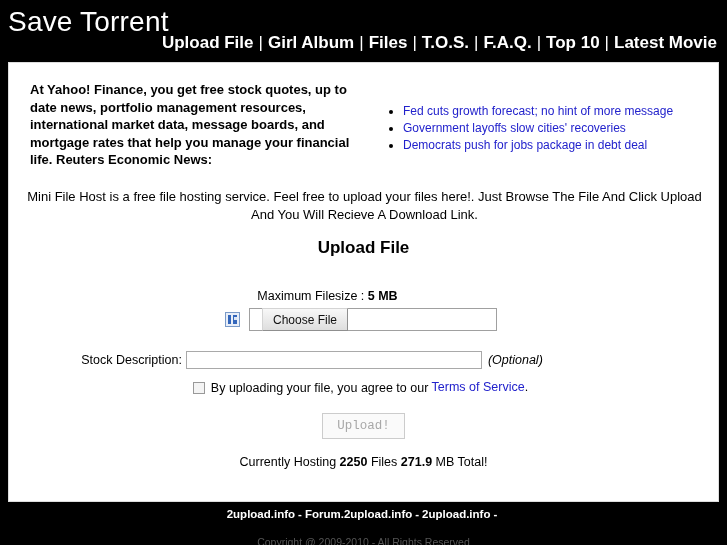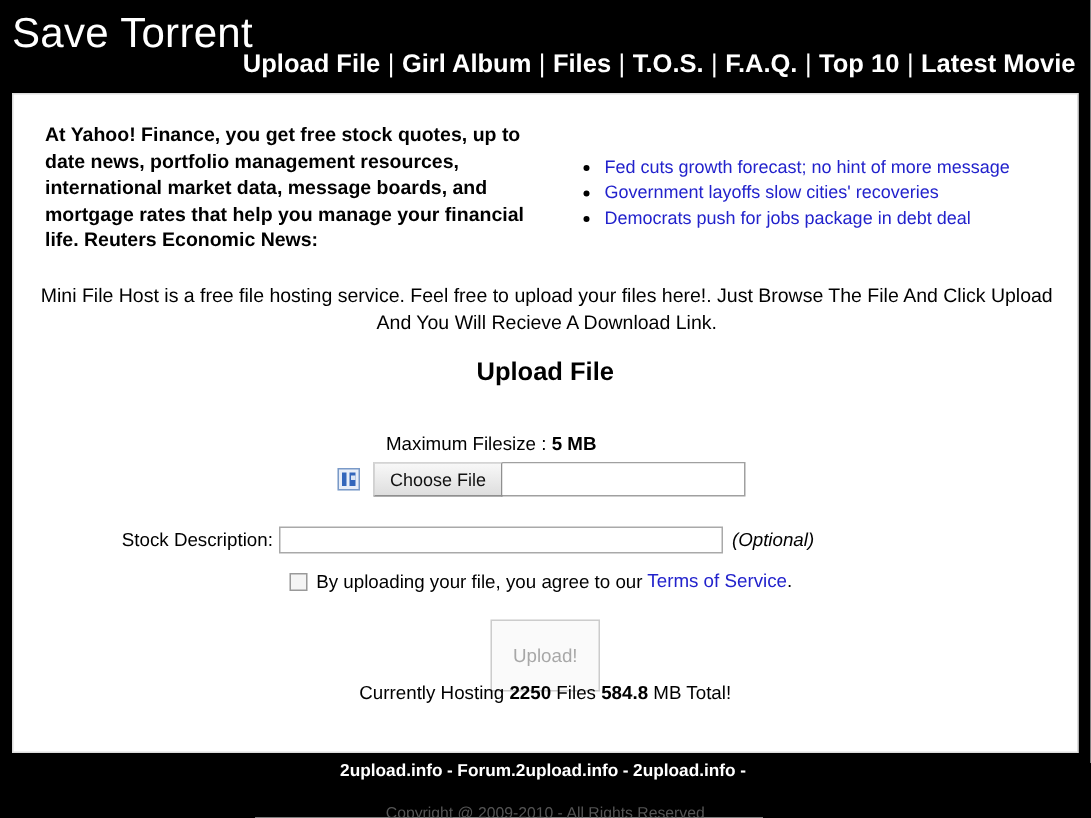--- a/index.html
+++ b/index.html
@@ -182,20 +182,21 @@
   }
 
   #file-control {
     display: flex;
     align-items: stretch;
     border: 1px solid #a0a0a0;
     background: #ffffff;
     box-sizing: border-box;
     height: 23px;
     width: 248px;
+    padding-left: 13px;
   }
   #choose-file-button {
     background: linear-gradient(#f8f8f8, #dedede);
     border: 1px solid #8f8f8f;
     border-top-color: #d4d4d4;
     border-left-color: #d4d4d4;
     margin: -1px 0 -1px -1px;
     font-family: "Liberation Sans", sans-serif;
     font-size: 12px;
     color: #111111;
@@ -272,26 +273,26 @@
 
   
   #upload-button-wrap {
     position: absolute;
     left: 0;
     top: 350px;
     width: 709px;
     text-align: center;
   }
   #upload-button {
-    font-family: Liberation Sans, sans-serif;
+    font-family: Liberation Mono, monospace;
     font-size: 12.5px;
     color: #a8a8a8;
     background: #fafafa;
     border: 1px solid #cccccc;
-    padding: 16px 14px;
+    padding: 5px 14px;
     cursor: default;
   }
 
   
   #hosting-stats {
     position: absolute;
     left: 0;
     top: 392px;
     width: 709px;
     text-align: center;
@@ -377,21 +378,21 @@
   </div>
 
   <div id="upload-button-wrap">
     <button id="upload-button">Upload!</button>
   </div>
 
   <div id="hosting-stats">
     <span>Currently Hosting</span>
     <b>2250</b>
     <span>Files</span>
-    <b>584.8</b>
+    <b>271.9</b>
     <span>MB Total!</span>
   </div>
 
 </div>
 
 <div id="footer">
   <div id="footer-links">
     <a href="#">2upload.info</a><span class="f-sep">-</span><a href="#">Forum.2upload.info</a><span class="f-sep">-</span><a href="#">2upload.info</a><span class="f-sep">-</span>
   </div>
   <div id="copyright">Copyright @ 2009-2010 - All Rights Reserved</div>

